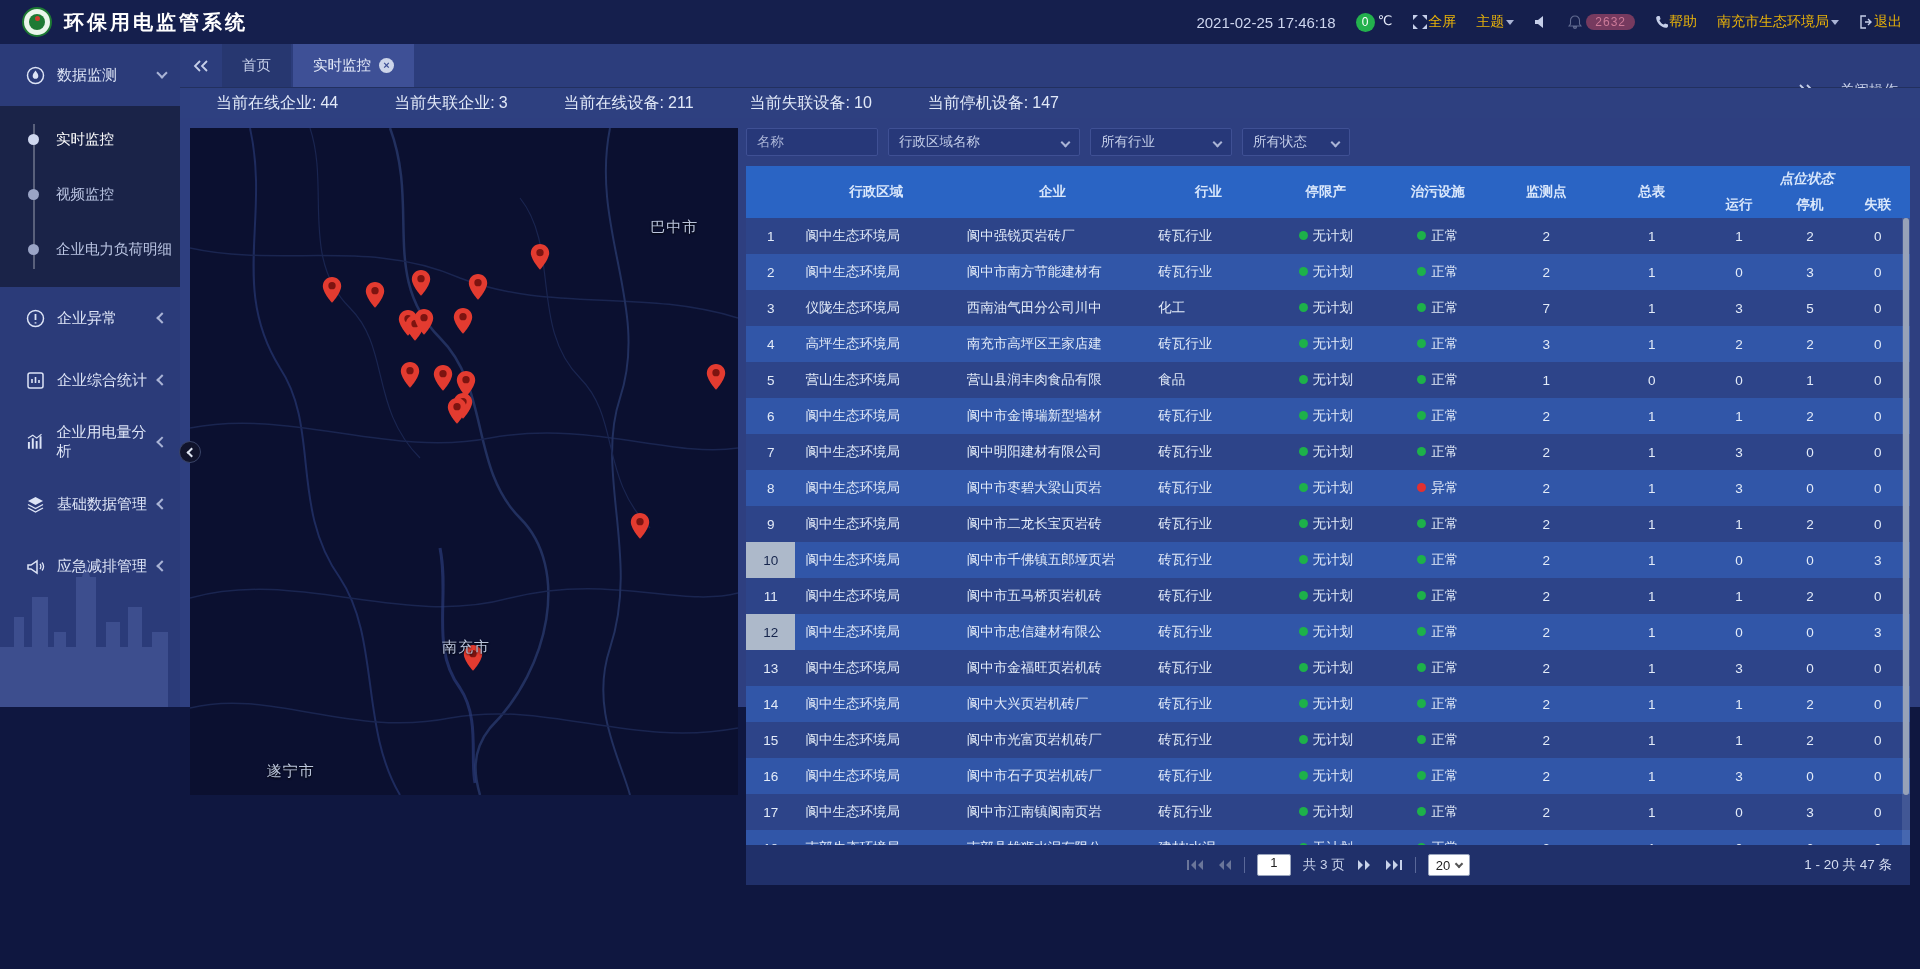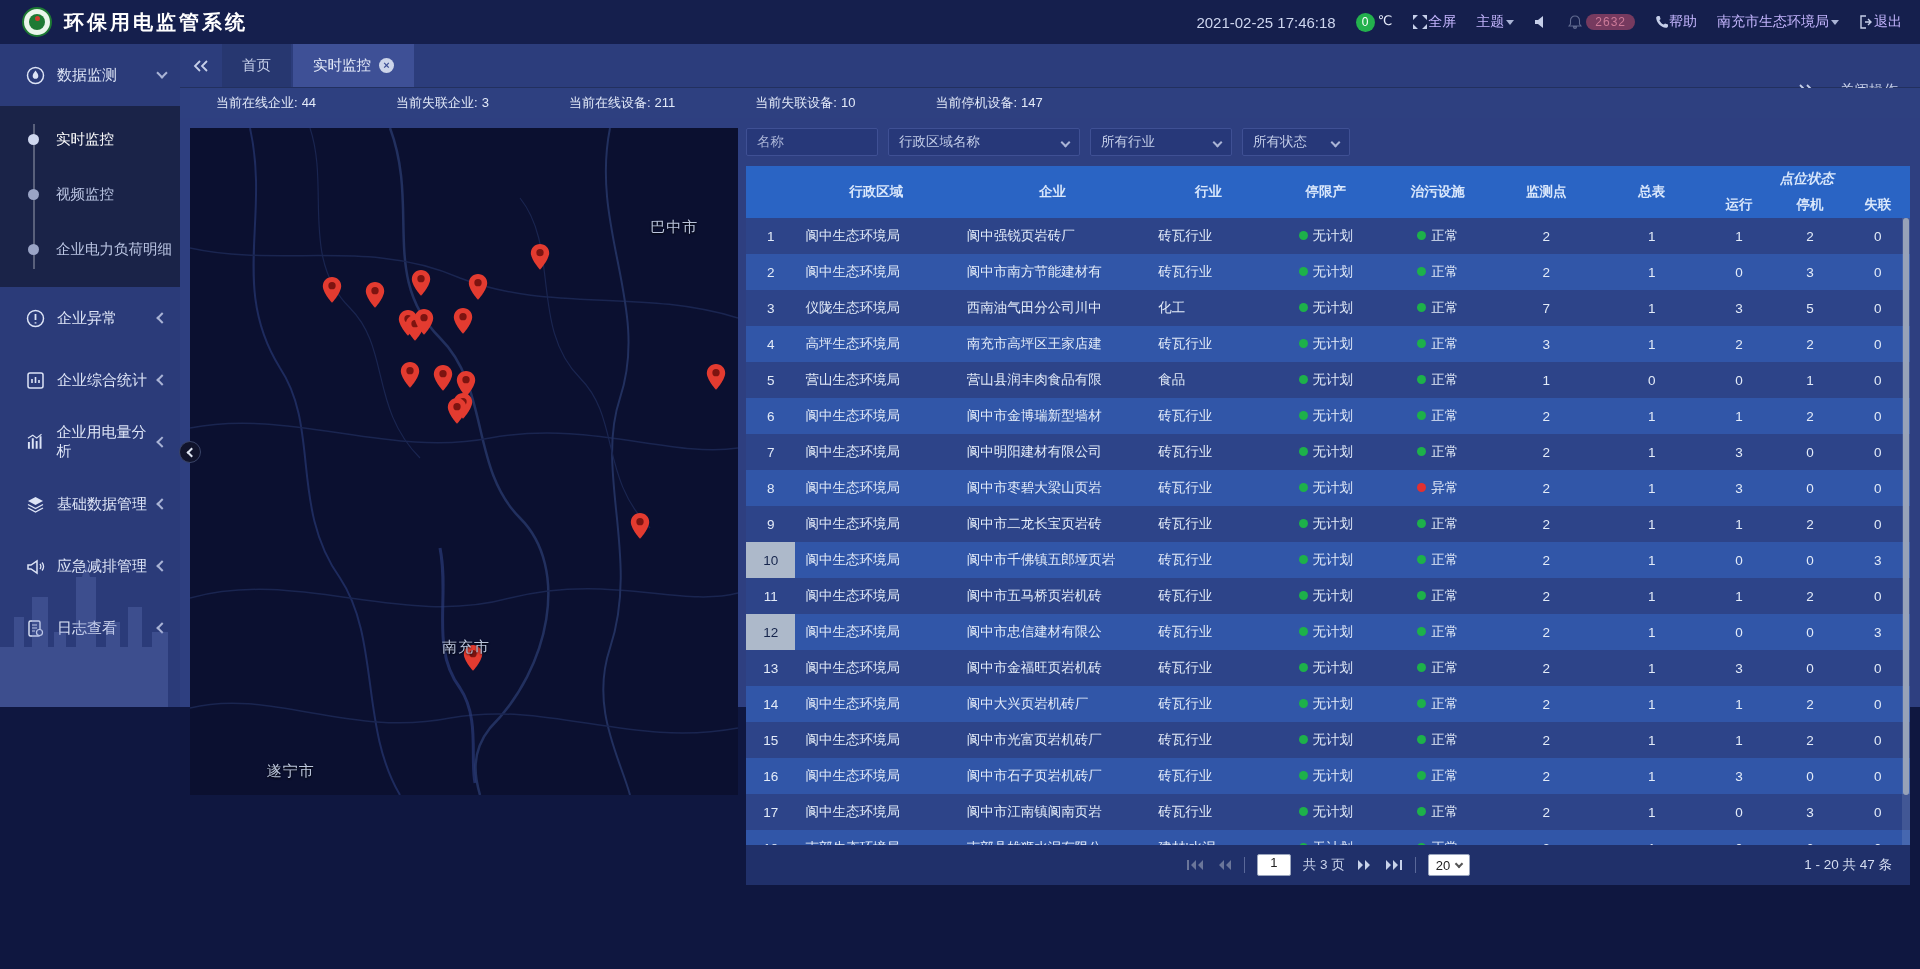--- a/index.html
+++ b/index.html
@@ -16,21 +16,21 @@
           border-radius:50%; background:#1d7a34; }
   .logo::after { content:""; position:absolute; left:11px; top:7px; width:5px; height:5px;
           border-radius:50%; background:#d23c2e; }
   .app-title { color:#ffffff; font-size:20px; font-weight:bold; letter-spacing:3px; margin-left:12px; }
   .top-right { margin-left:auto; display:flex; align-items:center; gap:20px; }
   .datetime { font-size:15px; color:#cdd5ee; }
   .temp { display:flex; align-items:flex-start; gap:3px; }
   .temp-badge { width:19px; height:19px; border-radius:50%; background:#23b14d; color:#fff;
                 font-size:12px; display:flex; align-items:center; justify-content:center; }
   .temp-unit { font-size:13px; color:#e8edfb; }
-  .tb-item { display:flex; align-items:center; cursor:pointer; color:#c4b5fd; }
+  .tb-item { display:flex; align-items:center; cursor:pointer; color:#eab308; }
   .tb-item svg { display:block; }
   .caret { width:0; height:0; border-left:4px solid transparent; border-right:4px solid transparent;
            border-top:5px solid #aab4d6; margin-left:2px; }
   .bell-badge { background:#7c3c60; color:#d67f9d; font-size:12px; padding:1px 9px;
                 border-radius:9px; letter-spacing:1px; }
   .bell-wrap { display:flex; align-items:flex-end; gap:4px; opacity:.95; }
 
   
   .shell { flex:1; display:flex; min-height:0; }
   .sidebar { width:180px; background:#2b3b79; position:relative; flex:0 0 180px; overflow:hidden; }
@@ -59,22 +59,22 @@
   .tab-arrow { width:42px; display:flex; align-items:center; justify-content:center; cursor:pointer; }
   .tab { display:flex; align-items:center; gap:8px; padding:0 20px; font-size:14.5px;
          background:#273770; margin-right:2px; cursor:pointer; }
   .tab.active { background:#3e5096; color:#e8edfb; }
   .tab-close { width:15px; height:15px; border-radius:50%; background:#cdd5ea; color:#3e5096;
          font-size:11px; line-height:15px; text-align:center; font-weight:bold; }
   .tab-right { margin-left:auto; display:flex; align-items:center; gap:26px; padding-right:22px;margin-top:46px; }
   .close-ops { font-size:14.5px; color:#c6cfe9; cursor:pointer; }
 
   
-  .statsbar { height:30px; background:#2e4080; display:flex; align-items:center; gap:80px;
-              padding-left:36px; font-size:13px; color:#e2e9f8; flex:0 0 30px; }
+  .statsbar { height:30px; background:#2e4080; display:flex; align-items:center; gap:56px;
+              padding-left:36px; font-size:16px; color:#e2e9f8; flex:0 0 30px; }
   .stat-item b { font-weight:normal; margin-left:4px; }
 
   
   .content { flex:1; display:flex; padding:10px 10px 0 10px; gap:8px; min-height:0; }
 
   
   .map { width:548px; flex:0 0 548px; height:667px; background:#0b1030; position:relative; }
   .map svg.roads { position:absolute; inset:0; }
   .map-label { position:absolute; color:#bcc6dd; font-size:15px; letter-spacing:1px;
                text-shadow:0 1px 2px #000; }
@@ -237,29 +237,20 @@
         </svg>
         <span class="lbl">基础数据管理</span>
         <span class="chev"></span>
       </div>
       <div class="side-item">
         <svg width="19" height="19" viewBox="0 0 19 19">
           <path d="M2 8v4h3l6 4V4L5 8z" fill="none" stroke="#dde4f6" stroke-width="1.5"></path>
           <path d="M14 7c1 1.4 1 3.6 0 5M16 5.5c1.8 2.3 1.8 5.7 0 8" fill="none" stroke="#dde4f6" stroke-width="1.3"></path>
         </svg>
         <span class="lbl">应急减排管理</span>
-        <span class="chev"></span>
-      </div>
-      <div class="side-item">
-        <svg width="19" height="19" viewBox="0 0 19 19">
-          <rect x="3" y="2" width="11" height="15" rx="1.5" fill="none" stroke="#dde4f6" stroke-width="1.4"></rect>
-          <path d="M6 6h5M6 9h5M6 12h3" stroke="#dde4f6" stroke-width="1.2"></path>
-          <circle cx="13.5" cy="13.5" r="3" fill="#2b3b79" stroke="#dde4f6" stroke-width="1.2"></circle>
-        </svg>
-        <span class="lbl">日志查看</span>
         <span class="chev"></span>
       </div>
       <svg class="skyline" width="180" height="170" viewBox="0 0 180 170">
         <path d="M0 170V110h14V80h10v30h8V60h16v50h6V95h12v15h10V40h6l4-14 4 14h6v70h10V85h14v25h8V70h14v40h10V95h16v75z" fill="#6e80c4"></path>
       </svg>
     </aside>
 
     <div class="main">
       <div class="tabbar">
         <div class="tab-arrow">

